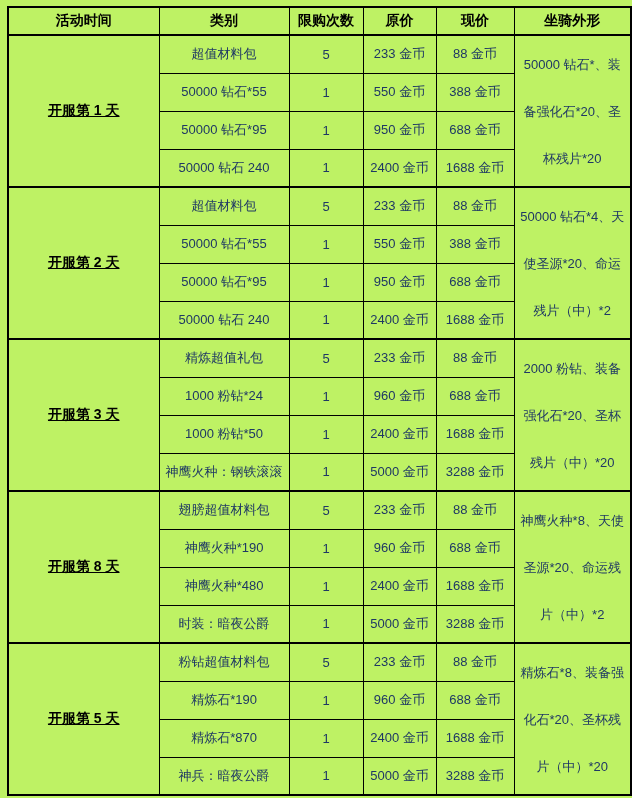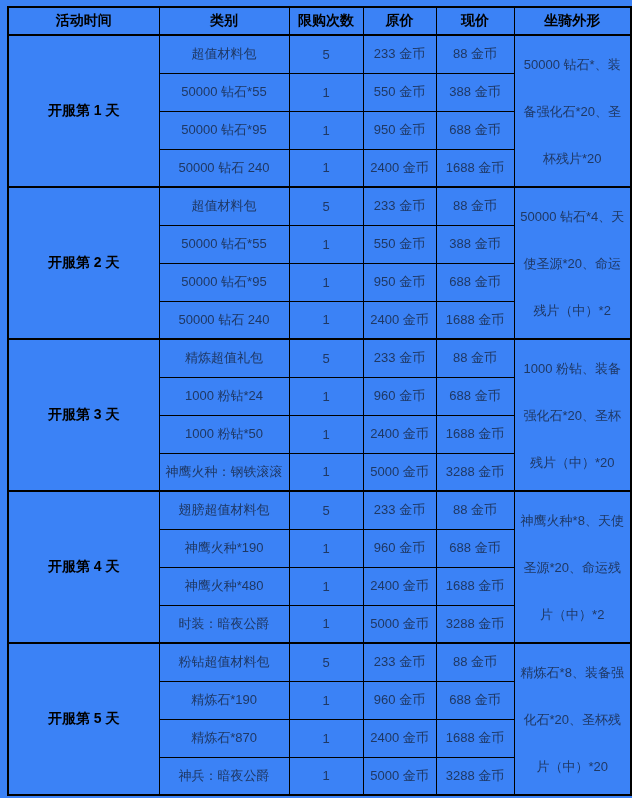--- a/index.html
+++ b/index.html
@@ -6,21 +6,21 @@
     margin: 0;
     padding: 0;
     background: #ffffff;
     font-family: "Liberation Sans", "DejaVu Sans", sans-serif;
   }
   .page {
     width: 632px;
     height: 798px;
     box-sizing: border-box;
     padding: 6px 2px 2px 7px;
-    background: #3b82f6;
+    background: #bef264;
   }
   table.event-table {
     border-collapse: collapse;
     table-layout: fixed;
     width: 623px;
     border: 2px solid #000000;
   }
   .event-table th,
   .event-table td {
     border: 1px solid #000000;
@@ -40,20 +40,21 @@
   .event-table tbody { border-top: 2px solid #000000; border-bottom: 2px solid #000000; }
   .event-table tbody tr { height: 38px; }
   .event-table td {
     font-size: 13px;
     color: #1F3864;
   }
   .event-table td.day-cell {
     font-size: 14px;
     font-weight: bold;
     color: #000000;
+    text-decoration: underline;
   }
   .event-table td.free-cell {
     font-size: 13px;
     color: #1F3864;
     line-height: 47px;
     padding: 4px 5px;
   }
   col.c-day   { width: 151px; }
   col.c-item  { width: 130px; }
   col.c-limit { width: 74px; }
@@ -143,21 +144,21 @@
       </tr>
     </tbody>
 
     <tbody>
       <tr>
         <td class="day-cell" rowspan="4">开服第 3 天</td>
         <td>精炼超值礼包</td>
         <td>5</td>
         <td>233 金币</td>
         <td>88 金币</td>
-        <td class="free-cell" rowspan="4">1000 粉钻、装备强化石*20、圣杯残片（中）*20</td>
+        <td class="free-cell" rowspan="4">2000 粉钻、装备强化石*20、圣杯残片（中）*20</td>
       </tr>
       <tr>
         <td>1000 粉钻*24</td>
         <td>1</td>
         <td>960 金币</td>
         <td>688 金币</td>
       </tr>
       <tr>
         <td>1000 粉钻*50</td>
         <td>1</td>
@@ -167,21 +168,21 @@
       <tr>
         <td>神鹰火种：钢铁滚滚</td>
         <td>1</td>
         <td>5000 金币</td>
         <td>3288 金币</td>
       </tr>
     </tbody>
 
     <tbody>
       <tr>
-        <td class="day-cell" rowspan="4">开服第 4 天</td>
+        <td class="day-cell" rowspan="4">开服第 8 天</td>
         <td>翅膀超值材料包</td>
         <td>5</td>
         <td>233 金币</td>
         <td>88 金币</td>
         <td class="free-cell" rowspan="4">神鹰火种*8、天使圣源*20、命运残片（中）*2</td>
       </tr>
       <tr>
         <td>神鹰火种*190</td>
         <td>1</td>
         <td>960 金币</td>

